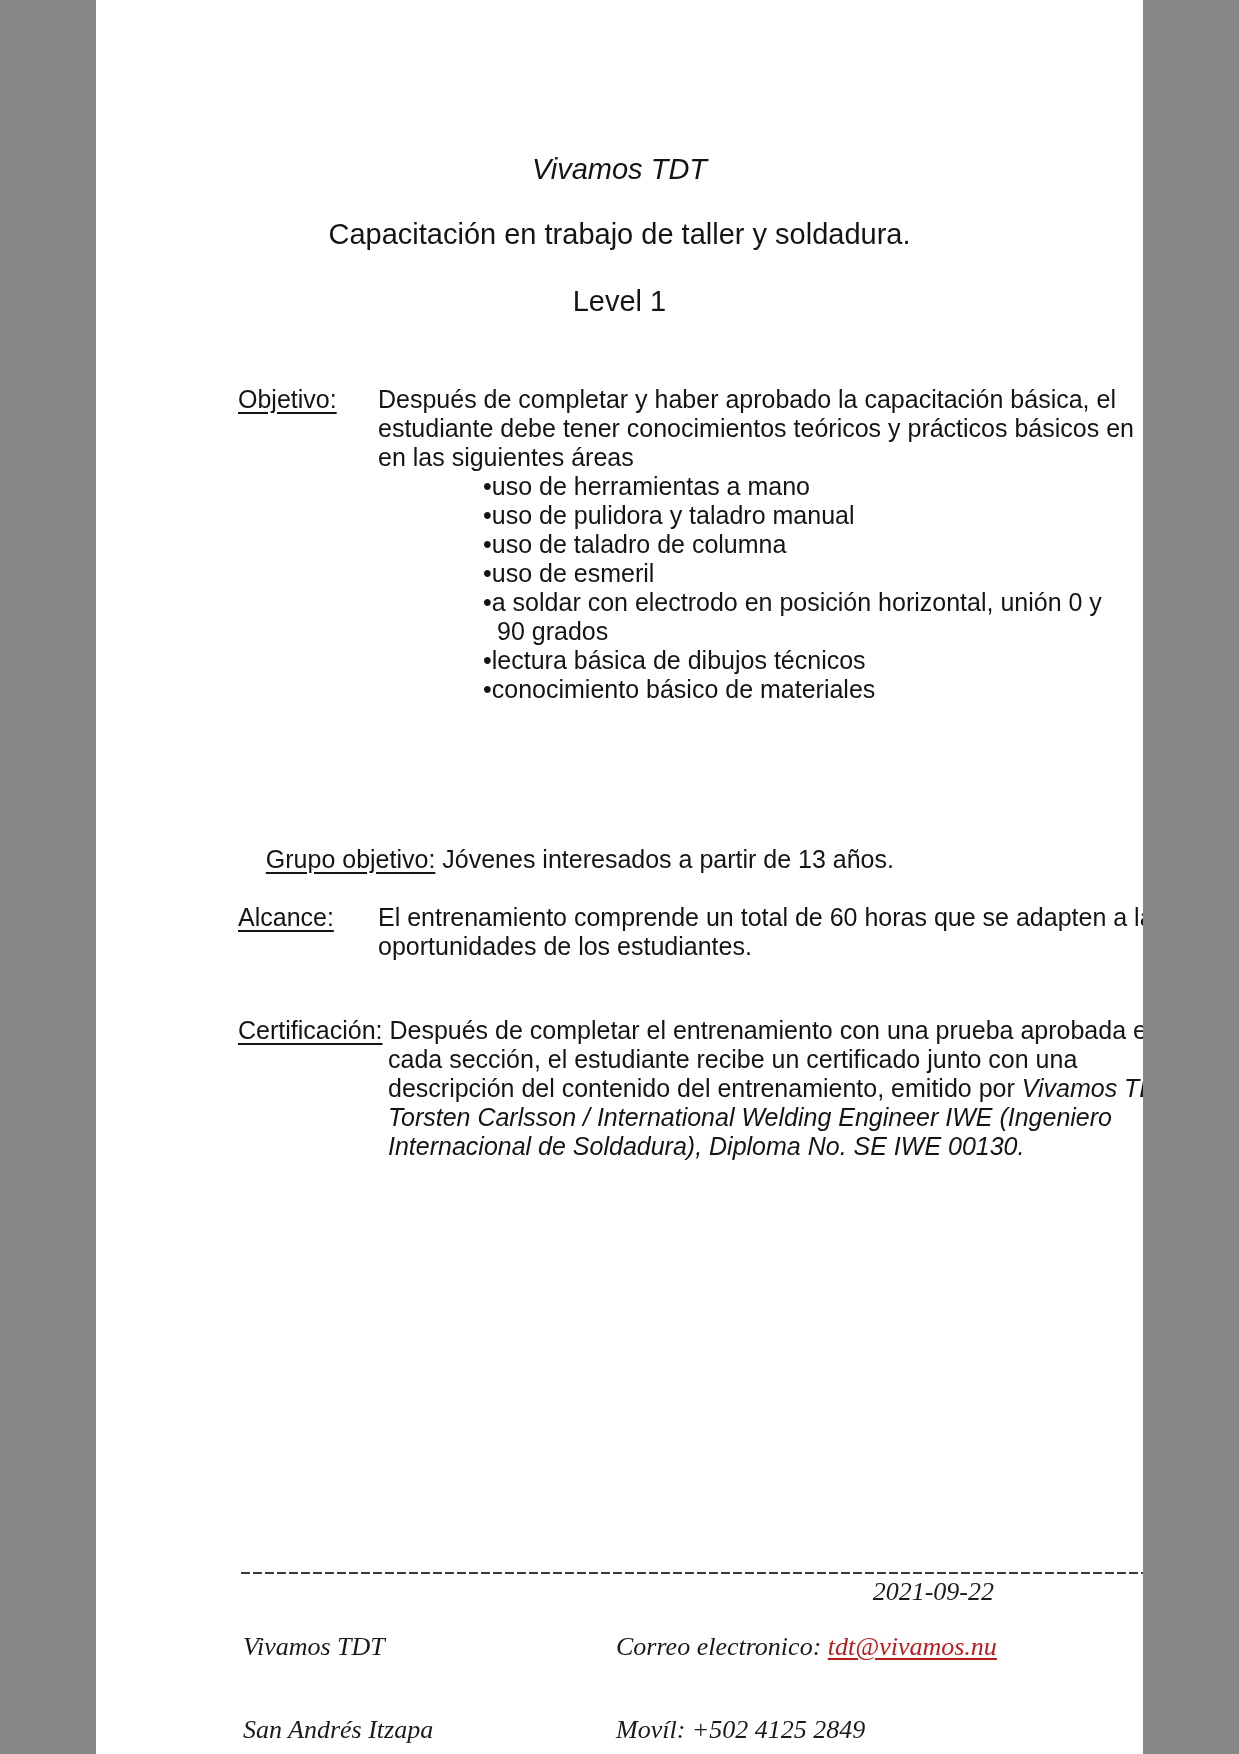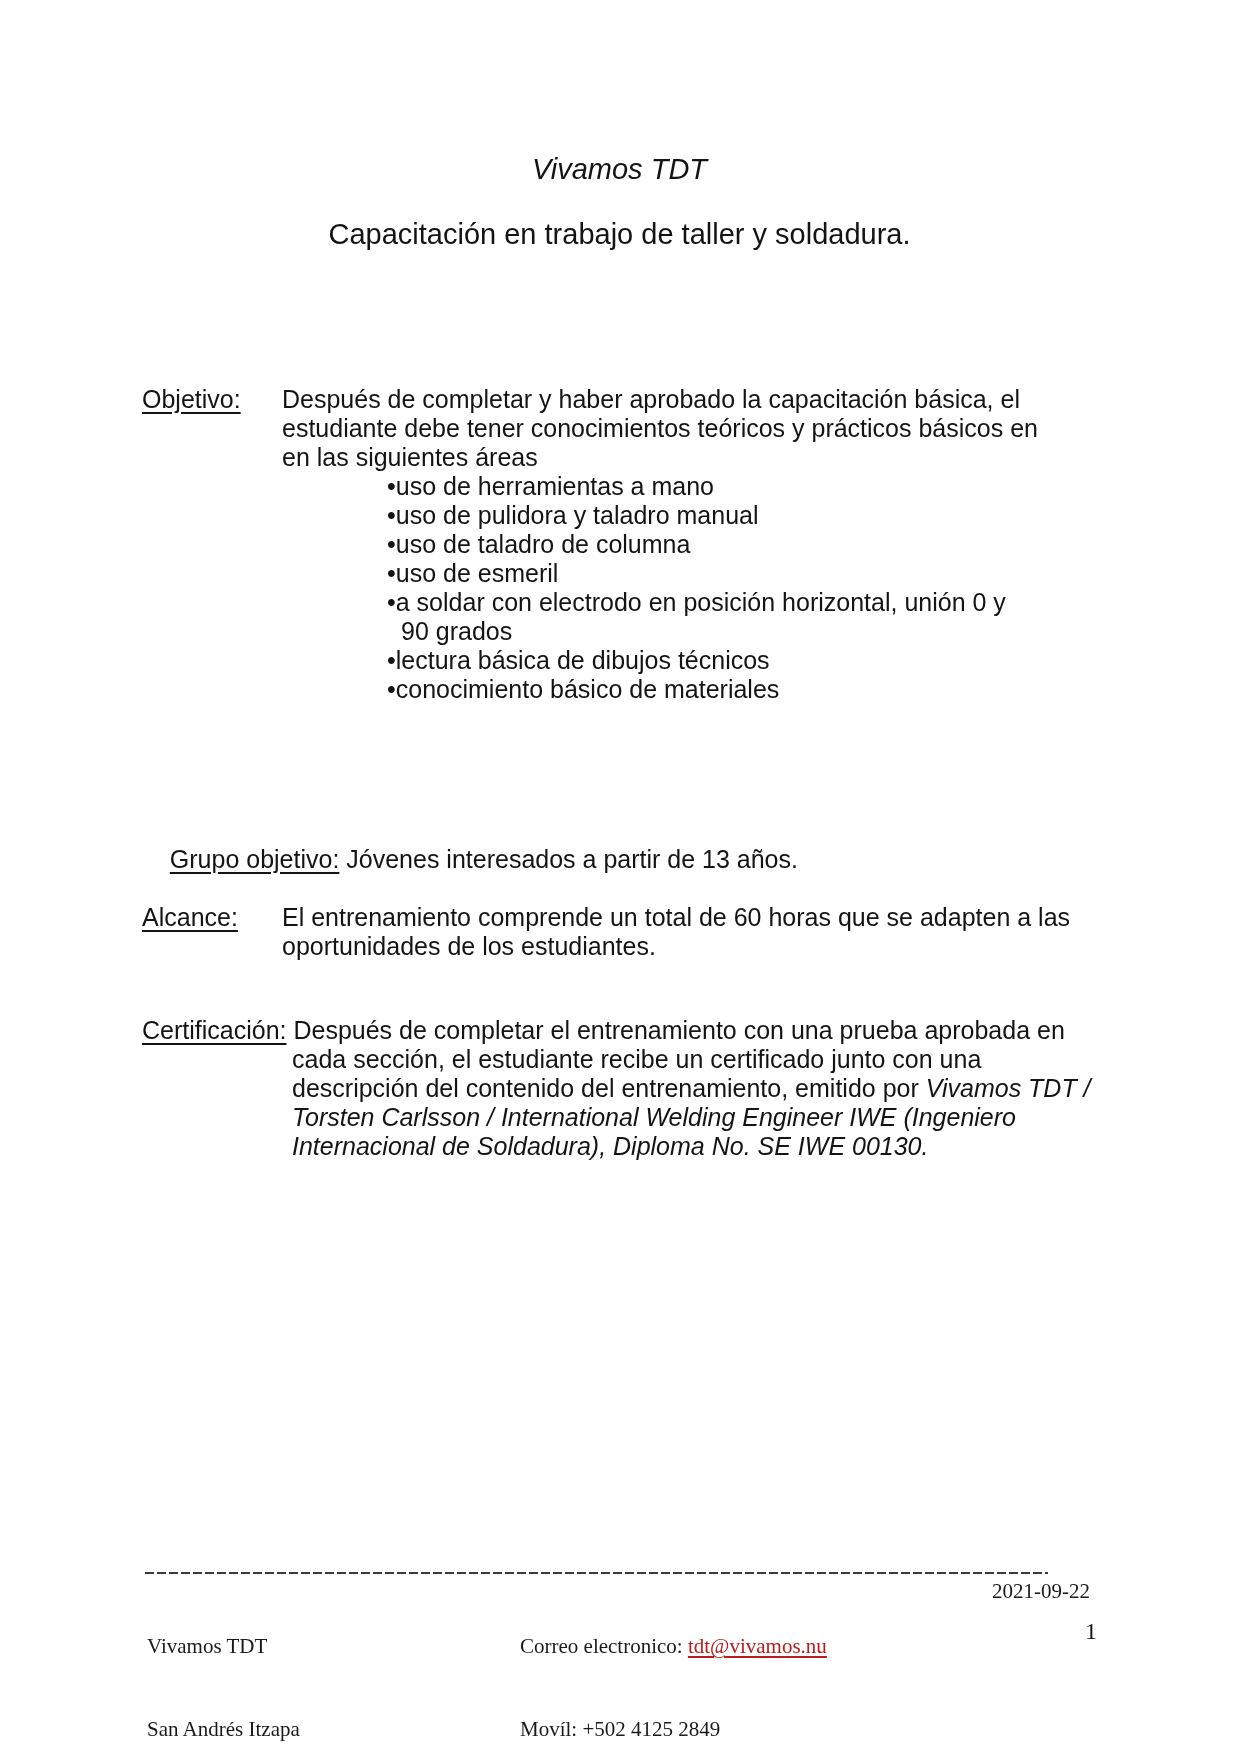--- a/index.html
+++ b/index.html
@@ -2,21 +2,21 @@
 <html><head>
 <meta charset="utf-8">
 <style>
   html, body {
     margin: 0;
     padding: 0;
     background: #888;
   }
   .page {
     position: relative;
-    width: 1239px;
+    width: 1047px;
     height: 1754px;
     margin: 0 auto;
     background: #ffffff;
     font-family: "Liberation Sans", sans-serif;
     color: #141414;
     overflow: hidden;
   }
   
   .doc-title {
     position: absolute;
@@ -79,21 +79,22 @@
     position: absolute;
     left: 145px;
     top: 1572px;
     width: 903px;
     height: 2px;
     background: repeating-linear-gradient(to right, #3c3c3c 0 9px, transparent 9px 12px);
   }
   .footer-col {
     position: absolute;
     font-family: "Liberation Serif", serif;
-    font-size: 21px;
+    font-style: italic;
+    font-size: 26px;
     line-height: 27.5px;
     white-space: pre;
     color: #1a1a1a;
   }
   .fc-left  { left: 147px; top: 1578px; }
   .fc-mid   { left: 520px; top: 1578px; }
   .fc-date  { right: 149px; top: 1578px; text-align: right; }
   .page-num {
     position: absolute;
     left: 1085px;
@@ -110,20 +111,21 @@
     cursor: pointer;
   }
 </style>
 </head>
 <body>
 
 <div class="page">
 
   <div class="doc-title t1">Vivamos TDT</div>
   <div class="doc-title t2">Capacitación en trabajo de taller y soldadura.</div>
+  <div class="doc-title t3">Level 1</div>
 
   <div class="section" style="top:385px;">
     <span class="sec-label-abs">Objetivo:</span>
     <div class="sec-body">Después de completar y haber aprobado la capacitación básica, el
 estudiante debe tener conocimientos teóricos y prácticos básicos en
 en las siguientes áreas</div>
     <div class="bullets">
       <div class="bullet-item"><span>uso de herramientas a mano</span></div>
       <div class="bullet-item"><span>uso de pulidora y taladro manual</span></div>
       <div class="bullet-item"><span>uso de taladro de columna</span></div>

